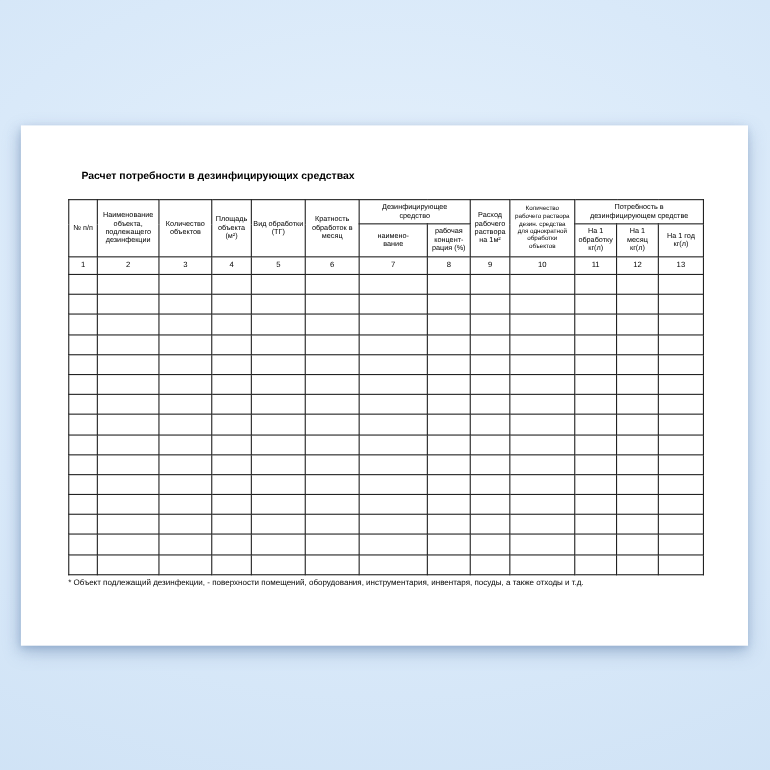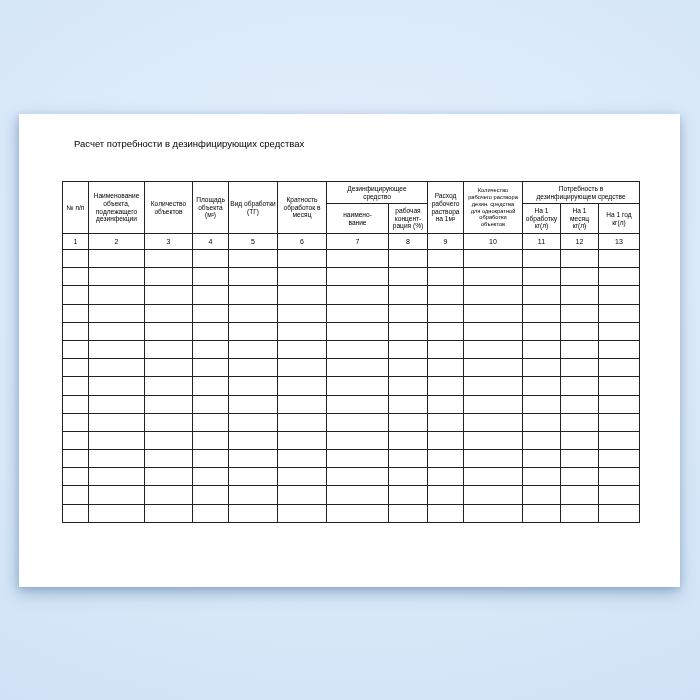--- a/index.html
+++ b/index.html
@@ -25,23 +25,23 @@
     height: 473px;
     background: #ffffff;
     box-shadow:
       0 6px 16px rgba(110, 140, 180, 0.45),
       0 2px 5px rgba(110, 140, 180, 0.30),
       -3px 4px 10px rgba(120, 150, 190, 0.25);
   }
   .doc-title {
     position: absolute;
     left: 43px;
-    top: 24px;
+    top: 41px;
     font-size: 9.5px;
-    font-weight: 400;
+    font-weight: 700;
     color: #000;
     white-space: nowrap;
     padding-left: 12px;
   }
   table.calc {
     position: absolute;
     left: 43px;
     top: 67px;
     width: 577px;
     table-layout: fixed;
@@ -393,15 +393,16 @@
             <td></td>
             <td></td>
             <td></td>
             <td></td>
             <td></td>
             <td></td>
           </tr>
         </tbody>
     </table>
 
+    <div class="footnote fn1">* Объект подлежащий дезинфекции, - поверхности помещений, оборудования, инструментария, инвентаря, посуды, а также отходы и т.д.</div>
 
   </div>
 </div>
 
 </body></html>

